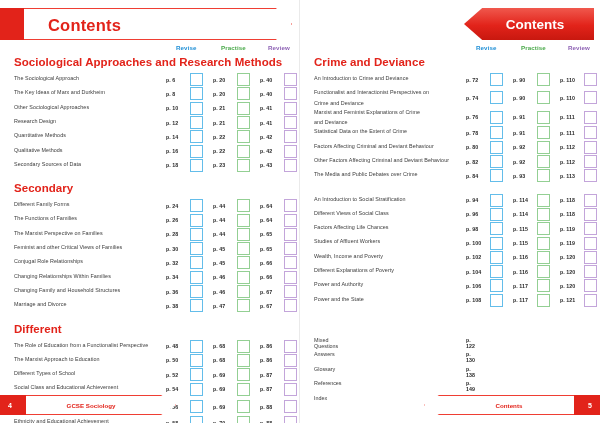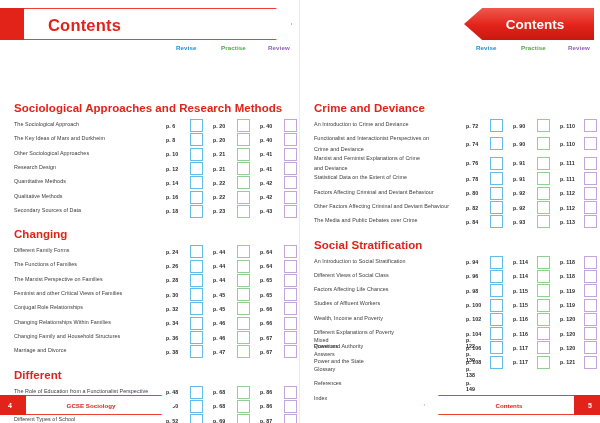--- a/index.html
+++ b/index.html
@@ -46,21 +46,21 @@
     font-size: 13.5px; font-weight: bold; color: #ffffff;
   }
 
   
   .colhead { position: absolute; top: 44px; font-size: 6.2px; font-weight: bold; letter-spacing: .1px; }
   .ch-revise   { color: #1f8fd6; }
   .ch-practise { color: #4aa94a; }
   .ch-review   { color: #8e63b5; }
 
   
-  .section { position: absolute; left: 14px; margin-top: 46px; }
+  .section { position: absolute; left: 14px; }
   .sec-title {
     font-size: 11.5px; font-weight: bold; color: #e2231a;
     margin-bottom: 4px; letter-spacing: .05px;
   }
   .rows { position: relative; }
   .row {
     position: relative; display: flex; align-items: flex-start;
     font-size: 5.4px; color: #3b3b3b; letter-spacing: .05px;
   }
   .row-label { width: 150px; line-height: 1.9; padding-top: 1px; }
@@ -294,21 +294,21 @@
               <div class="cell c-rev2-num" style="top: 4.65px;">
                 <span class="pnum">p. 43</span>
               </div>
               <div class="cell c-rev2-box" style="top: 1.15px;">
                 <div class="box box-review"></div>
               </div>
             </div>
           </div>
         </div>
         <div class="section" style="top: 182.1px;">
-          <div class="sec-title">Changing</div>
+          <div class="sec-title">Secondary</div>
           <div class="rows" style="height: 114.4px;">
             <div class="row" style="position: absolute; top: 0px; left: 0px; width: 290px; height: 14.3px;">
               <div class="row-label"><span>Different Family Forms</span></div>
               <div class="cell c-rev-num" style="top: 4.65px;">
                 <span class="pnum">p. 24</span>
               </div>
               <div class="cell c-rev-box" style="top: 1.15px;">
                 <div class="box box-revise"></div>
               </div>
               <div class="cell c-pra-num" style="top: 4.65px;">
@@ -774,21 +774,20 @@
               <div class="cell c-rev2-num" style="top: 4.65px;">
                 <span class="pnum">p. 113</span>
               </div>
               <div class="cell c-rev2-box" style="top: 1.15px;">
                 <div class="box box-review"></div>
               </div>
             </div>
           </div>
         </div>
         <div class="section" style="top: 192.5px;">
-          <div class="sec-title">Social Stratification</div>
           <div class="rows" style="height: 114.4px;">
             <div class="row" style="position: absolute; top: 0px; left: 0px; width: 290px; height: 14.3px;">
               <div class="row-label"><span>An Introduction to Social Stratification</span></div>
               <div class="cell c-rev-num" style="top: 4.65px;">
                 <span class="pnum">p. 94</span>
               </div>
               <div class="cell c-rev-box" style="top: 1.15px;">
                 <div class="box box-revise"></div>
               </div>
               <div class="cell c-pra-num" style="top: 4.65px;">

